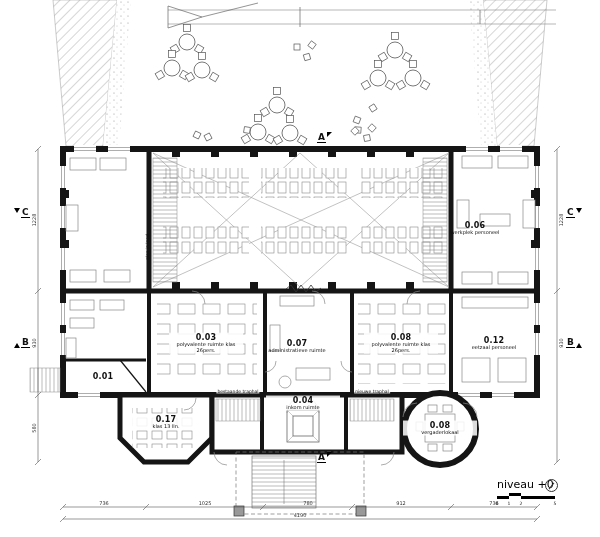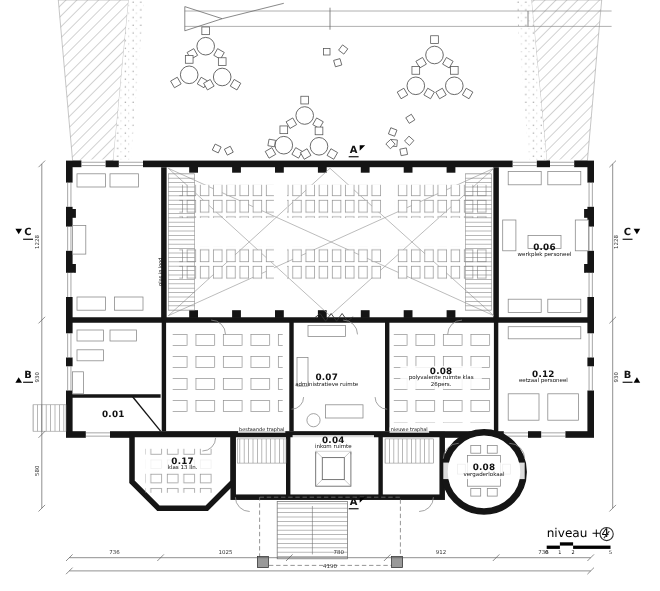--- a/index.html
+++ b/index.html
@@ -304,29 +304,33 @@
     <line x1="557" y1="149" x2="557" y2="462"></line>
     <line x1="554" y1="152" x2="560" y2="146"></line>
         <line x1="554" y1="294" x2="560" y2="288"></line>
     <line x1="554" y1="465" x2="560" y2="459"></line>
   </g>
 </svg>
 
 <div class="lbl" style="left:103px;top:377px">
   <span class="room-num">0.01</span>
 </div>
+<div class="lbl bg" style="left:206px;top:343px">
+  <span class="room-num">0.03</span>
+  <span class="room-txt">polyvalente ruimte klas 26pers.</span>
+</div>
 <div class="lbl" style="left:297px;top:346px">
   <span class="room-num">0.07</span>
   <span class="room-txt">administratieve ruimte</span>
 </div>
 <div class="lbl bg" style="left:401px;top:343px">
   <span class="room-num">0.08</span>
   <span class="room-txt">polyvalente ruimte klas 26pers.</span>
 </div>
-<div class="lbl" style="left:495px;top:228px">
+<div class="lbl" style="left:475px;top:228px">
   <span class="room-num">0.06</span>
   <span class="room-txt">werkplek personeel</span>
 </div>
 <div class="lbl" style="left:494px;top:343px">
   <span class="room-num">0.12</span>
   <span class="room-txt">eetzaal personeel</span>
 </div>
 <div class="lbl bg" style="left:440px;top:428px">
   <span class="room-num">0.08</span>
   <span class="room-txt">vergaderlokaal</span>
@@ -374,21 +378,21 @@
 <div class="dim" style="left:308px;top:503px">780</div>
 <div class="dim" style="left:401px;top:503px">912</div>
 <div class="dim" style="left:494px;top:503px">736</div>
 <div class="dim" style="left:300px;top:515px">4190</div>
 <div class="dim v" style="left:34px;top:220px">1228</div>
 <div class="dim v" style="left:34px;top:343px">930</div>
 <div class="dim v" style="left:34px;top:428px">580</div>
 <div class="dim v" style="left:561px;top:220px">1228</div>
 <div class="dim v" style="left:561px;top:343px">930</div>
 
-<div class="title">niveau +4</div>
+<div class="title">niveau +0</div>
 <div class="north">
       <div class="needle"></div>
     </div>
 <div class="sbar">
   <div class="s1"></div>
   <div class="s2"></div>
   <div class="s3"></div>
 </div>
 <div class="stick" style="left:497px">0</div>
 <div class="stick" style="left:509px">1</div>

